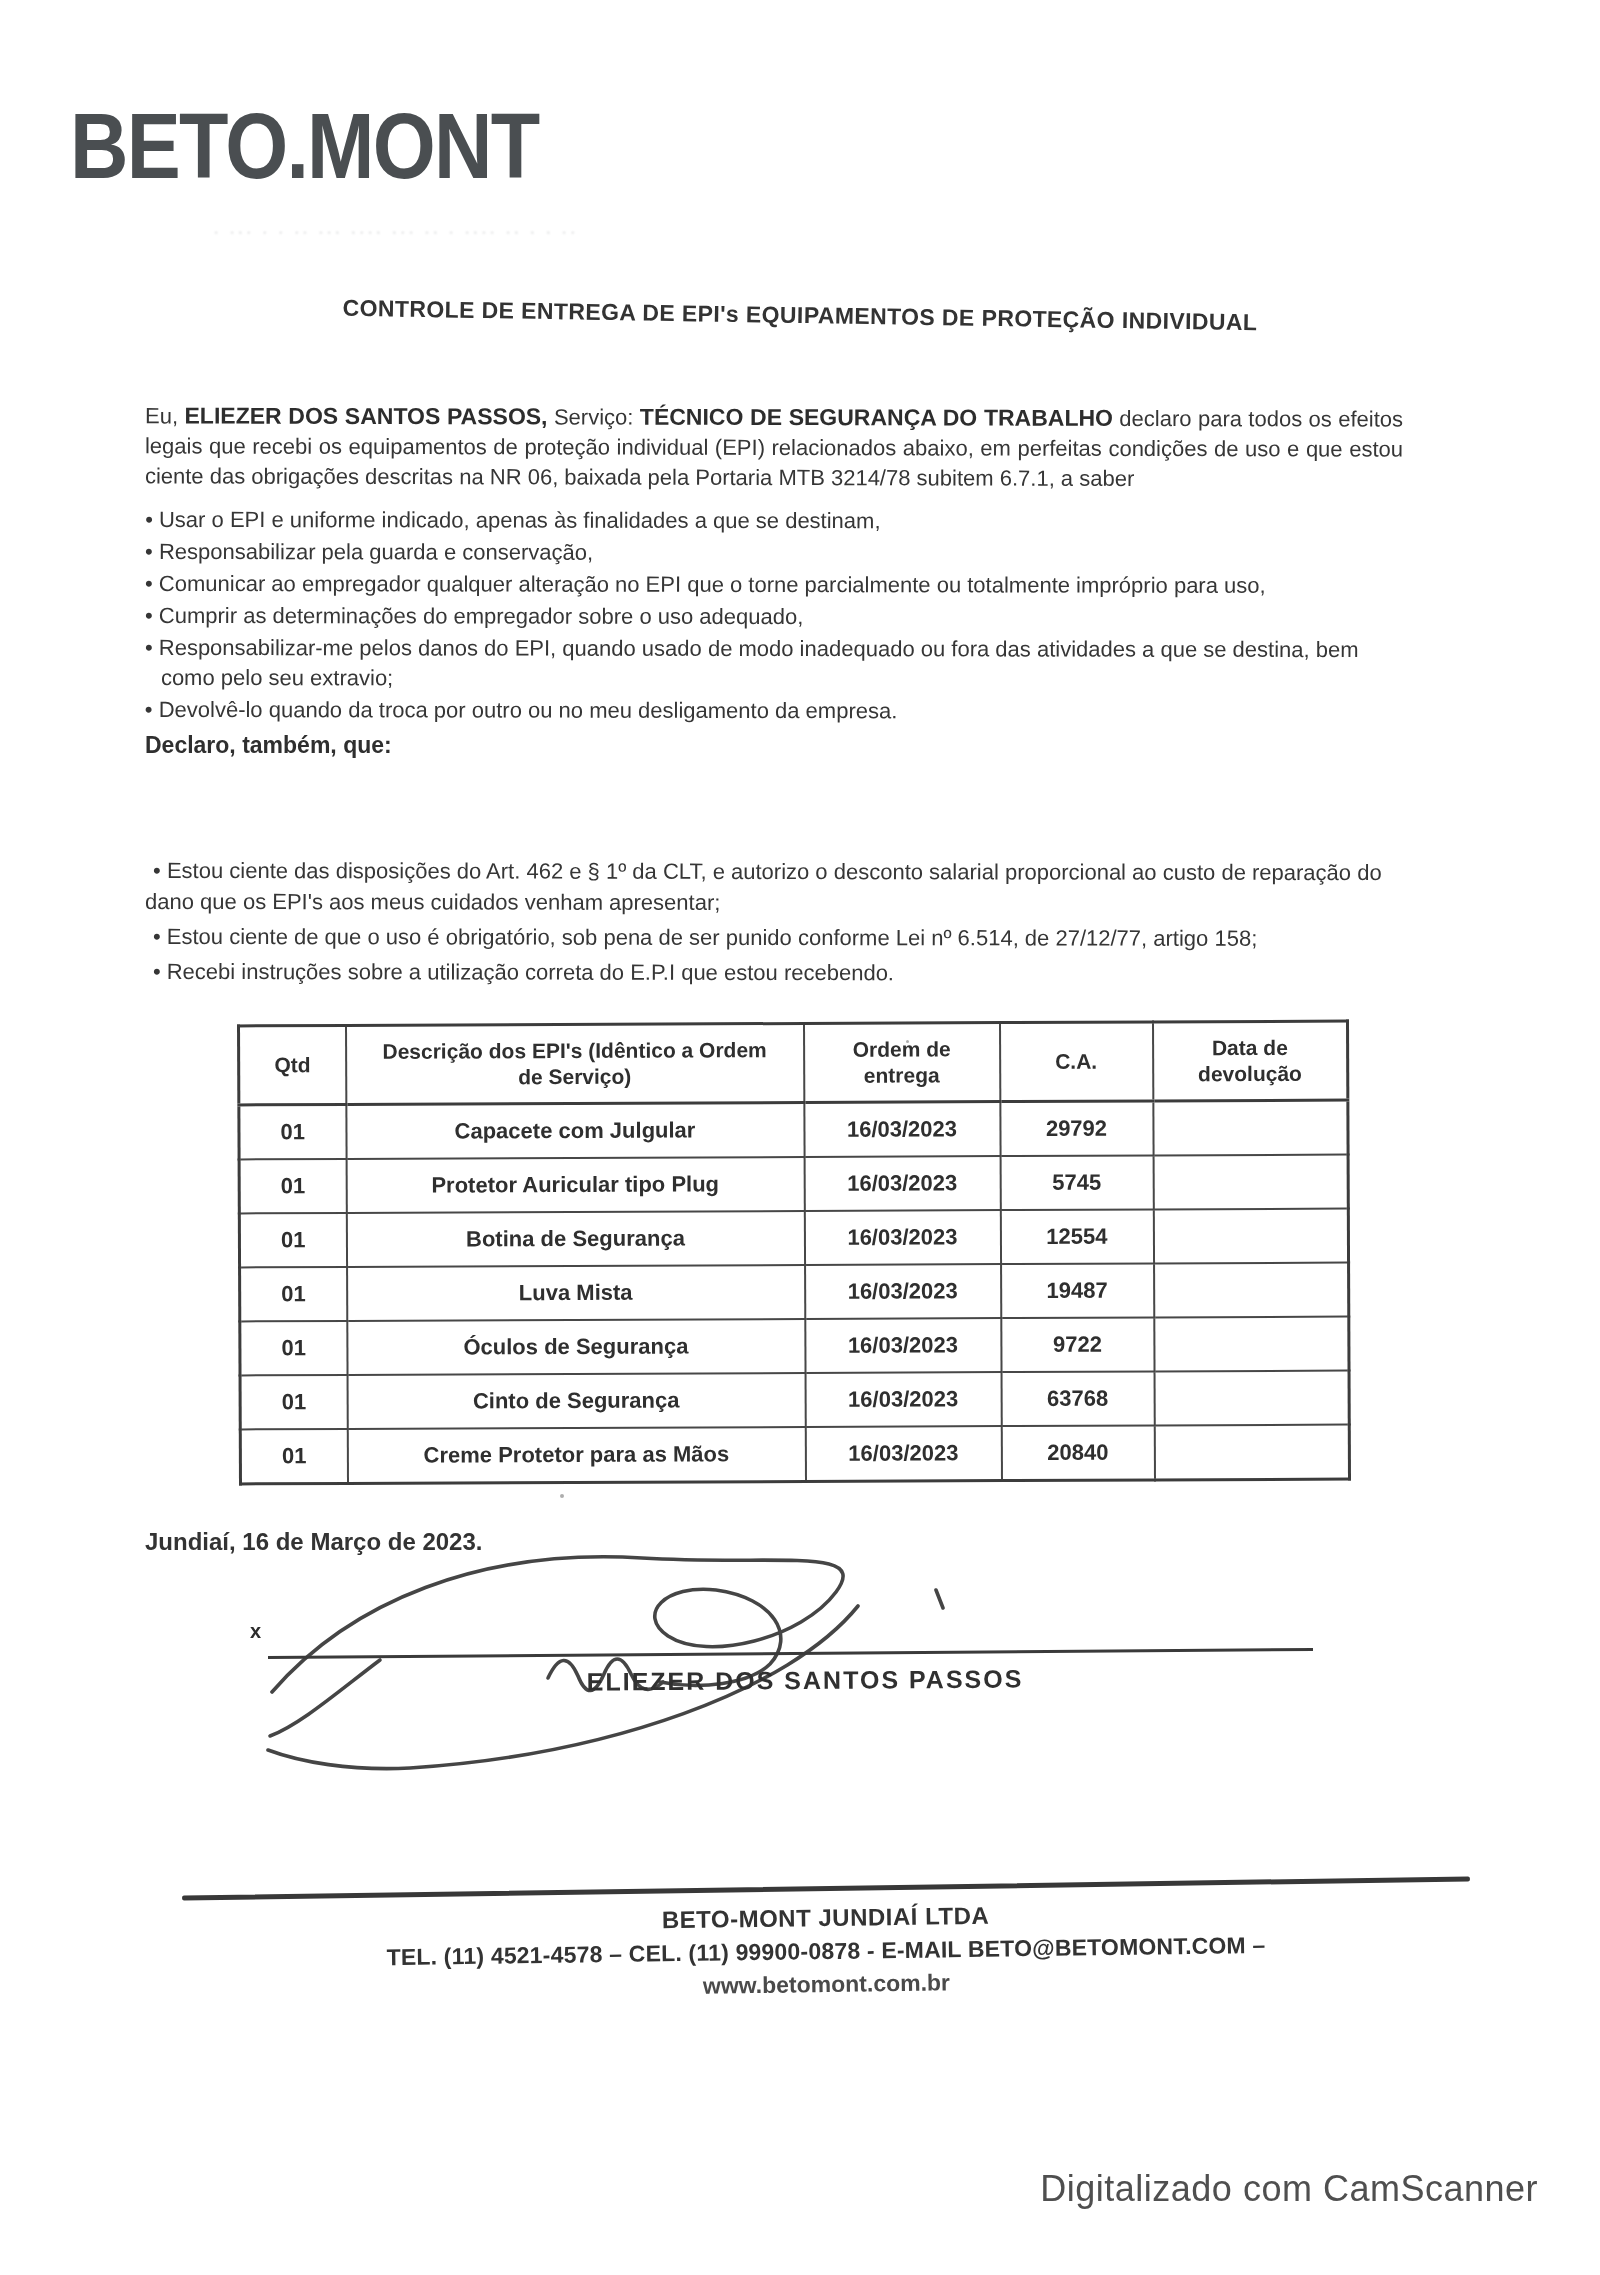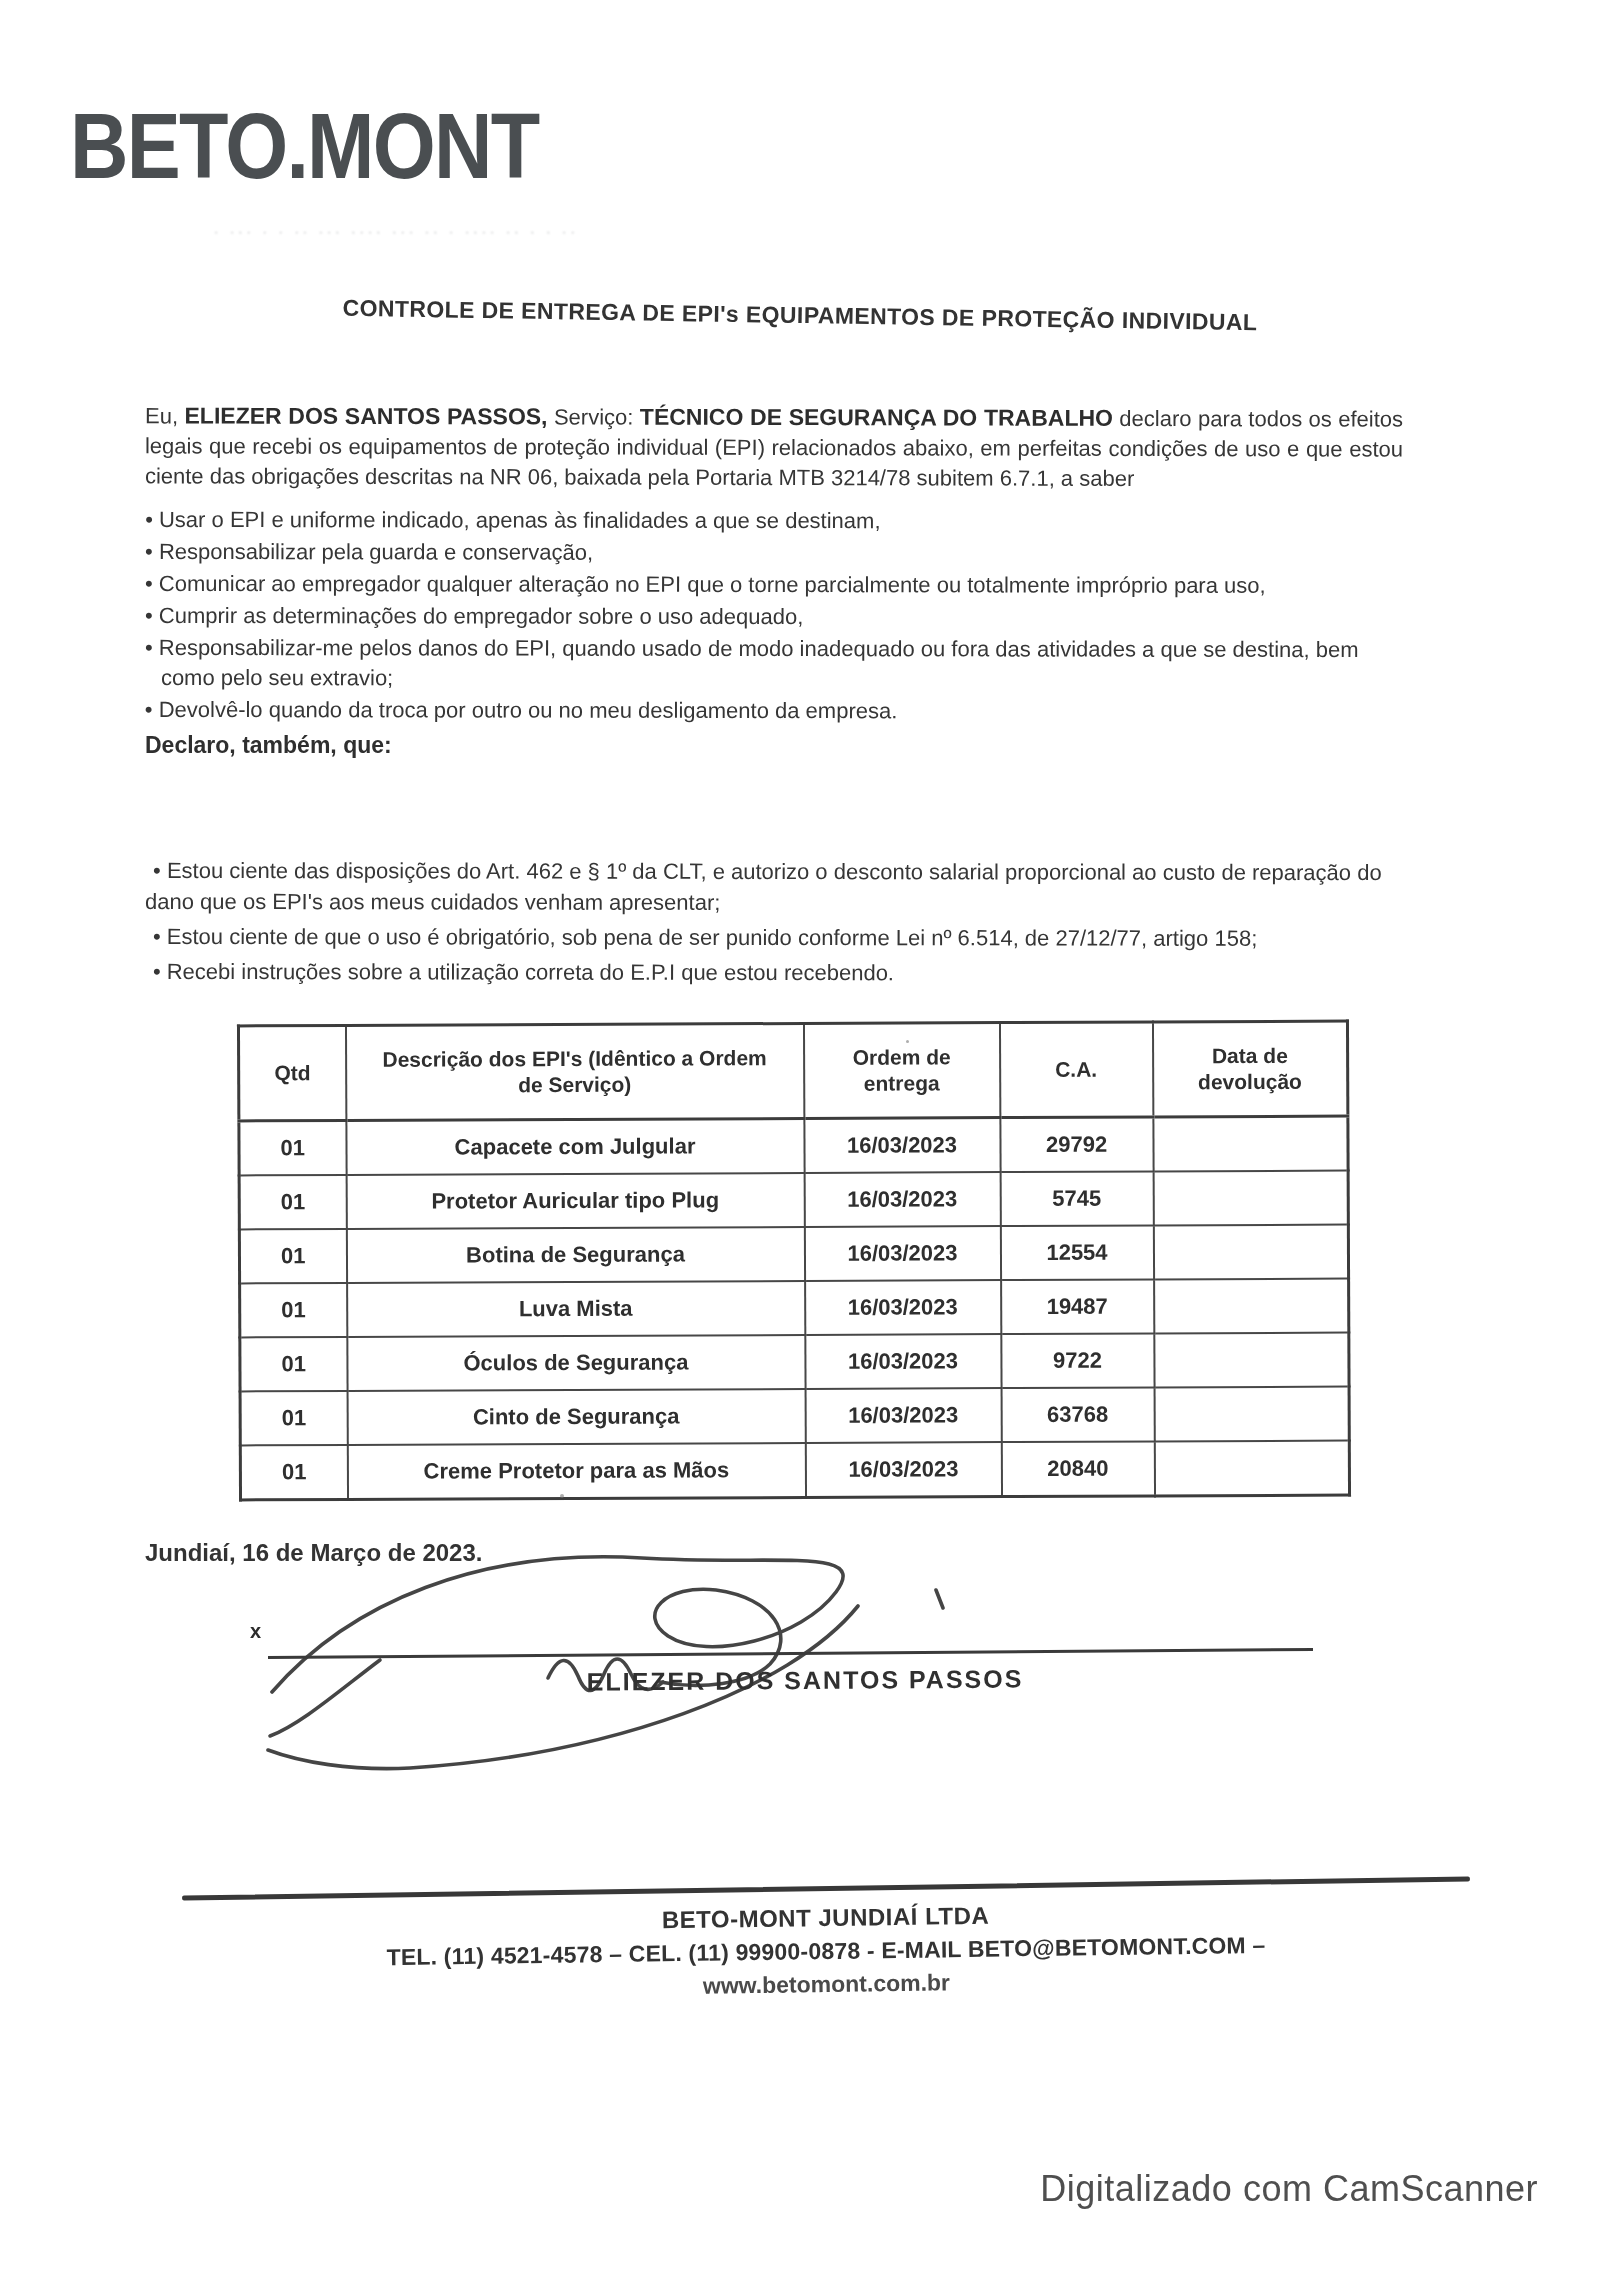--- a/index.html
+++ b/index.html
@@ -66,28 +66,28 @@
     position:absolute;left:238px;top:1022px;width:1112px;
     border-collapse:collapse;
     transform:rotate(-0.25deg);
     color:#2f2f2f;
   }
   .epi-table td,.epi-table th{
     border:2px solid #474747;
     font-weight:bold;text-align:center;vertical-align:middle;
   }
   .epi-table th{font-size:21px;height:76px;line-height:26px;padding:0 28px;}
-  .epi-table th.qtd-h{padding:8px 6px;}
+  .epi-table th.qtd-h{padding:0 6px;}
   .epi-table td{font-size:22px;height:52px;padding:0 4px;}
   .epi-table{border:3px solid #3c3c3c;}
   .epi-table thead th{border-bottom:3px solid #3c3c3c;}
   
   .dateline{
     position:absolute;left:145px;top:1528px;
-    font-size:24px;font-weight:bold;color:#333;margin-top:11px;
+    font-size:24px;font-weight:bold;color:#333;
   }
   .sig-svg{position:absolute;left:230px;top:1540px;}
   .sig-x{
     position:absolute;left:250px;top:1620px;
     font-size:20px;font-weight:bold;color:#2c2c2c;
   }
   .sig-line{
     position:absolute;left:268px;top:1652px;width:1045px;height:3px;
     background:#3a3a3a;transform:rotate(-0.45deg);
   }

